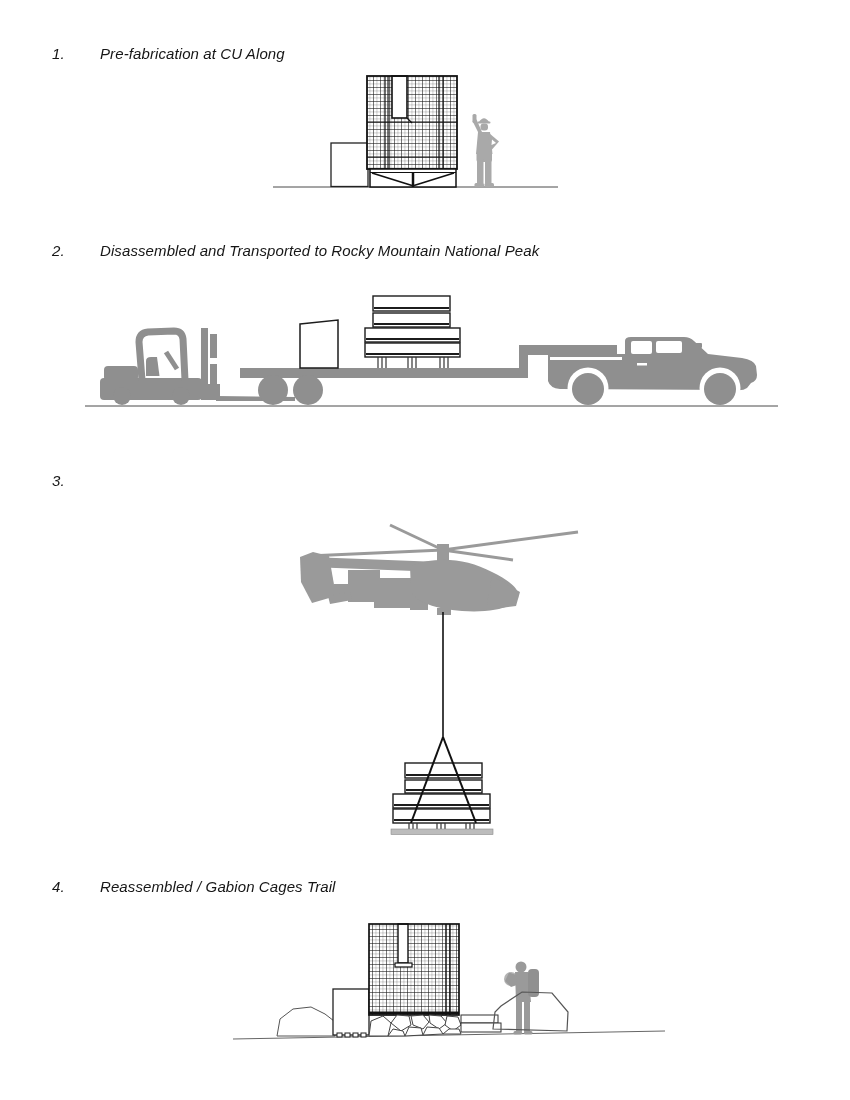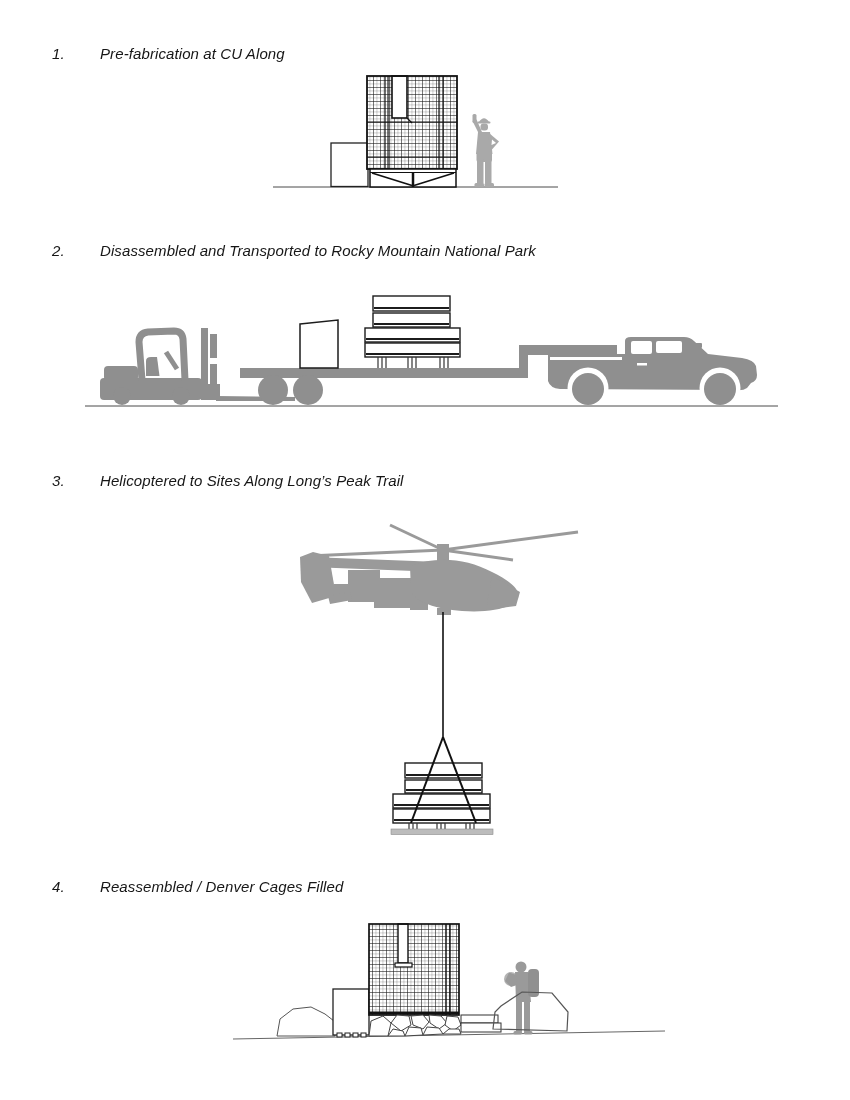--- a/index.html
+++ b/index.html
@@ -70,21 +70,21 @@
       <rect x="208.5" y="86" width="15.5" height="10" rx="2"></rect>
       <rect x="209" y="92" width="6.5" height="27" rx="2"></rect>
       <rect x="217" y="92" width="6.5" height="27" rx="2"></rect>
       <rect x="206.5" y="117" width="9.5" height="4" rx="1.5"></rect>
       <rect x="216.5" y="117" width="9.5" height="4" rx="1.5"></rect>
     </g>
   </svg>
 
   <div class="step-heading" style="top:243px">
     <span class="step-number">2.</span>
-    <span class="step-title">Disassembled and Transported to Rocky Mountain National Park</span>
+    <span class="step-title">Disassembled and Transported to Rocky Mountain National Peak</span>
   </div>
 
   <svg class="fig" style="left:80px;top:284px" width="705" height="125" viewBox="0 0 705 125">
 
     <g fill="#8f8f8f">
       <rect x="20" y="94" width="102" height="22" rx="4"></rect>
       <rect x="24" y="82" width="34" height="15" rx="4"></rect>
       <path d="M62,96 L59,58 Q59,49 68,48 L94,47 Q102,47 103,55 L105,96" fill="none" stroke="#8f8f8f" stroke-width="7"></path>
       <path d="M66,92 L66,77 Q66,73 71,73 L77,73 L79.5,92 Z"></path>
       <line x1="86" y1="68" x2="97" y2="85" stroke="#8f8f8f" stroke-width="5"></line>
@@ -141,21 +141,20 @@
       <circle cx="640" cy="104" r="20.5" fill="#fff"></circle>
       <circle cx="508" cy="105" r="16" fill="#8f8f8f"></circle>
       <circle cx="640" cy="105" r="16" fill="#8f8f8f"></circle>
     </g>
 
     <line x1="5" y1="122" x2="698" y2="122" stroke="#4a4a4a" stroke-width="1"></line>
   </svg>
 
   <div class="step-heading" style="top:473px">
     <span class="step-number">3.</span>
-    <span class="step-title">Helicoptered to Sites Along Long’s Peak Trail</span>
   </div>
 
   <svg class="fig" style="left:270px;top:520px" width="320" height="325" viewBox="0 0 320 325">
 
     <g fill="#9a9a9a">
       <g stroke="#9a9a9a" stroke-width="3">
         <line x1="173" y1="30" x2="308" y2="12"></line>
         <line x1="173" y1="30" x2="120" y2="5"></line>
         <line x1="173" y1="30" x2="243" y2="40"></line>
         <line x1="173" y1="30" x2="38" y2="36"></line>
@@ -199,21 +198,21 @@
     </g>
 
     <g stroke="#111" stroke-width="2">
       <line x1="173" y1="217" x2="141" y2="303"></line>
       <line x1="173" y1="217" x2="206" y2="303"></line>
     </g>
   </svg>
 
   <div class="step-heading" style="top:879px">
     <span class="step-number">4.</span>
-    <span class="step-title">Reassembled / Denver Cages Filled</span>
+    <span class="step-title">Reassembled / Gabion Cages Trail</span>
   </div>
 
   <svg class="fig" style="left:225px;top:915px" width="445" height="135" viewBox="0 0 445 135">
     <defs>
       <pattern id="meshA4" width="3.5" height="3.5" patternUnits="userSpaceOnUse">
         <path d="M0 0H3.5M0 0V3.5" stroke="#3a3a3a" stroke-width="0.5" fill="none"></path>
       </pattern>
       <pattern id="meshB4" width="7" height="7" patternUnits="userSpaceOnUse">
         <path d="M0 0H7M0 0V7" stroke="#161616" stroke-width="0.9" fill="none"></path>
       </pattern>

